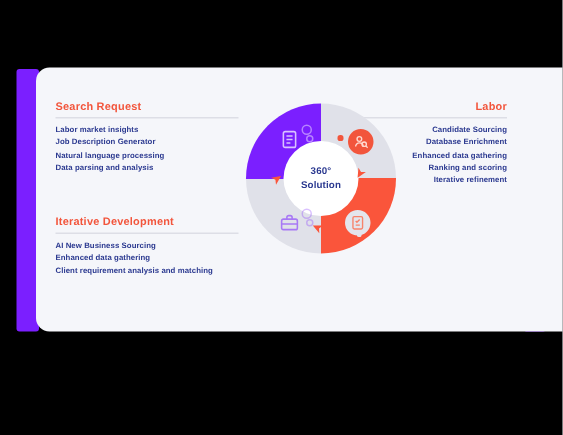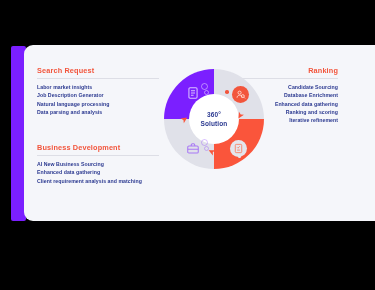--- a/index.html
+++ b/index.html
@@ -92,31 +92,31 @@
     <div class="col col-tl">
       <div class="sec-title">Search Request</div>
       <div class="divider"></div>
       <div class="item">Labor market insights</div>
       <div class="item">Job Description Generator</div>
       <div class="item">Natural language processing</div>
       <div class="item">Data parsing and analysis</div>
     </div>
 
     <div class="col col-tr">
-      <div class="sec-title">Ranking</div>
+      <div class="sec-title">Labor</div>
       <div class="divider"></div>
       <div class="item">Candidate Sourcing</div>
       <div class="item">Database Enrichment</div>
       <div class="item">Enhanced data gathering</div>
       <div class="item">Ranking and scoring</div>
       <div class="item">Iterative refinement</div>
     </div>
 
     <div class="col col-bl">
-      <div class="sec-title">Business Development</div>
+      <div class="sec-title">Iterative Development</div>
       <div class="divider"></div>
       <div class="item">AI New Business Sourcing</div>
       <div class="item">Enhanced data gathering</div>
       <div class="item">Client requirement analysis and matching</div>
     </div>
 
 
     <div class="donut-wrap">
       <div class="donut">
         <div class="ring"></div>

